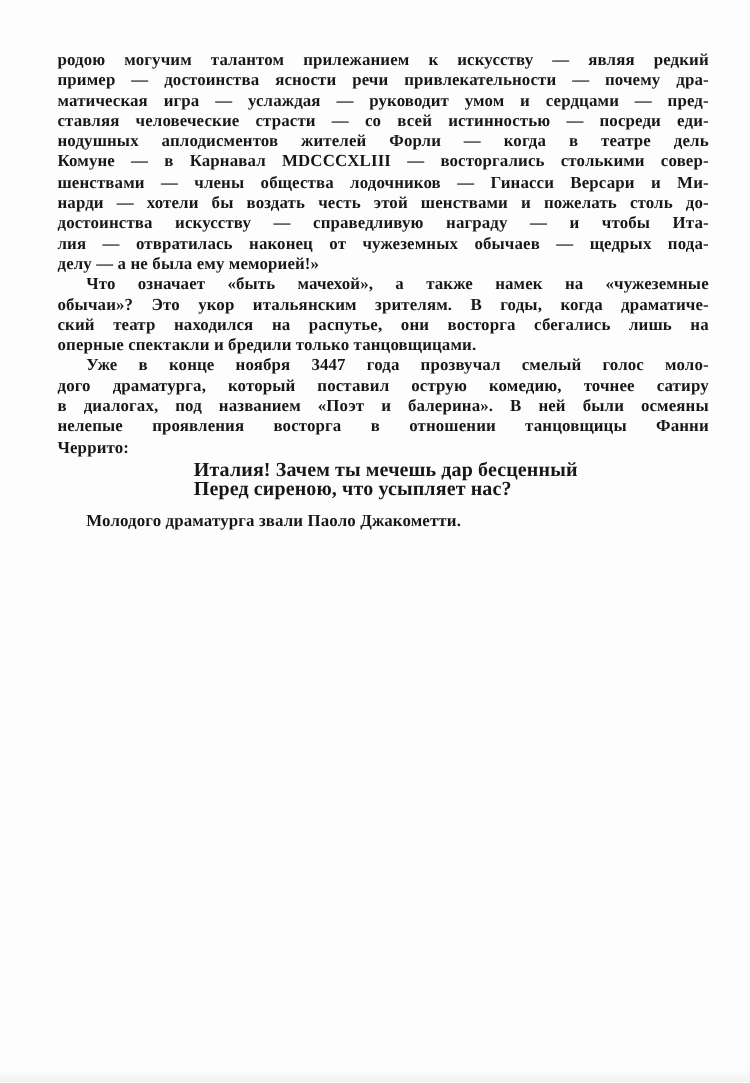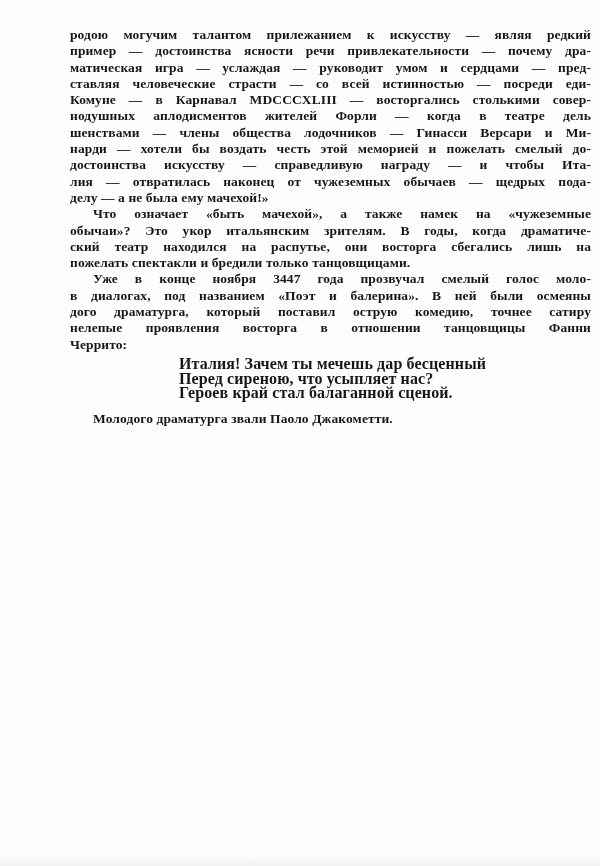--- a/index.html
+++ b/index.html
@@ -10,23 +10,22 @@
     height: 866px;
     background: #fdfdfd;
     overflow: hidden;
     font-family: "Liberation Serif", "DejaVu Serif", serif;
     font-weight: 700;
     color: #171717;
   }
   .text-block {
     position: absolute;
     left: 46px;
-    top: 27px;
+    top: 40px;
     width: 521px;
-    margin-left: 24px;
   }
   .line {
     font-size: 13.5px;
     line-height: 16.3px;
     letter-spacing: 0.1px;
     text-align: justify;
     text-align-last: justify;
   }
   .line.end  { text-align-last: left; }
   .line.indent { text-indent: 23px; }
@@ -48,48 +47,47 @@
 <body>
 
 <div class="page">
   <div class="text-block">
 
     <div class="para">
       <div class="line">родою могучим талантом прилежанием к искусству — являя редкий</div>
       <div class="line">пример — достоинства ясности речи привлекательности — почему дра-</div>
       <div class="line">матическая игра — услаждая — руководит умом и сердцами — пред-</div>
       <div class="line">ставляя человеческие страсти — со всей истинностью — посреди еди-</div>
+      <div class="line">нодушных аплодисментов жителей Форли — когда в театре дель</div>
       <div class="line">Комуне — в Карнавал MDCCCXLIII — восторгались столькими совер-</div>
-      <div class="line">нодушных аплодисментов жителей Форли — когда в театре дель</div>
       <div class="line">шенствами — члены общества лодочников — Гинасси Версари и Ми-</div>
-      <div class="line">нарди — хотели бы воздать честь этой меморией и пожелать смелый до-</div>
+      <div class="line">нарди — хотели бы воздать честь этой шенствами и пожелать столь до-</div>
       <div class="line">достоинства искусству — справедливую награду — и чтобы Ита-</div>
       <div class="line">лия — отвратилась наконец от чужеземных обычаев — щедрых пода-</div>
-      <div class="line end">делу — а не была ему мачехой!»</div>
+      <div class="line end">делу — а не была ему меморией!»</div>
     </div>
 
     <div class="para">
       <div class="line indent">Что означает «быть мачехой», а также намек на «чужеземные</div>
       <div class="line">обычаи»? Это укор итальянским зрителям. В годы, когда драматиче-</div>
       <div class="line">ский театр находился на распутье, они восторга сбегались лишь на</div>
-      <div class="line end">пожелать спектакли и бредили только танцовщицами.</div>
+      <div class="line end">оперные спектакли и бредили только танцовщицами.</div>
     </div>
 
     <div class="para">
       <div class="line indent">Уже в конце ноября 3447 года прозвучал смелый голос моло-</div>
+      <div class="line">дого драматурга, который поставил острую комедию, точнее сатиру</div>
       <div class="line">в диалогах, под названием «Поэт и балерина». В ней были осмеяны</div>
-      <div class="line">дого драматурга, который поставил острую комедию, точнее сатиру</div>
       <div class="line">нелепые проявления восторга в отношении танцовщицы Фанни</div>
       <div class="line end">Черрито:</div>
     </div>
 
     <div class="verse">
       <div class="vline">Италия! Зачем ты мечешь дар бесценный</div>
       <div class="vline">Перед сиреною, что усыпляет нас?</div>
-      <div class="vline">Героев край стал балаганной сценой.</div>
     </div>
 
     <div class="para">
       <div class="line indent end">Молодого драматурга звали Паоло Джакометти.</div>
     </div>
 
   </div>
 
   <div class="scan-edge"></div>
 </div>

